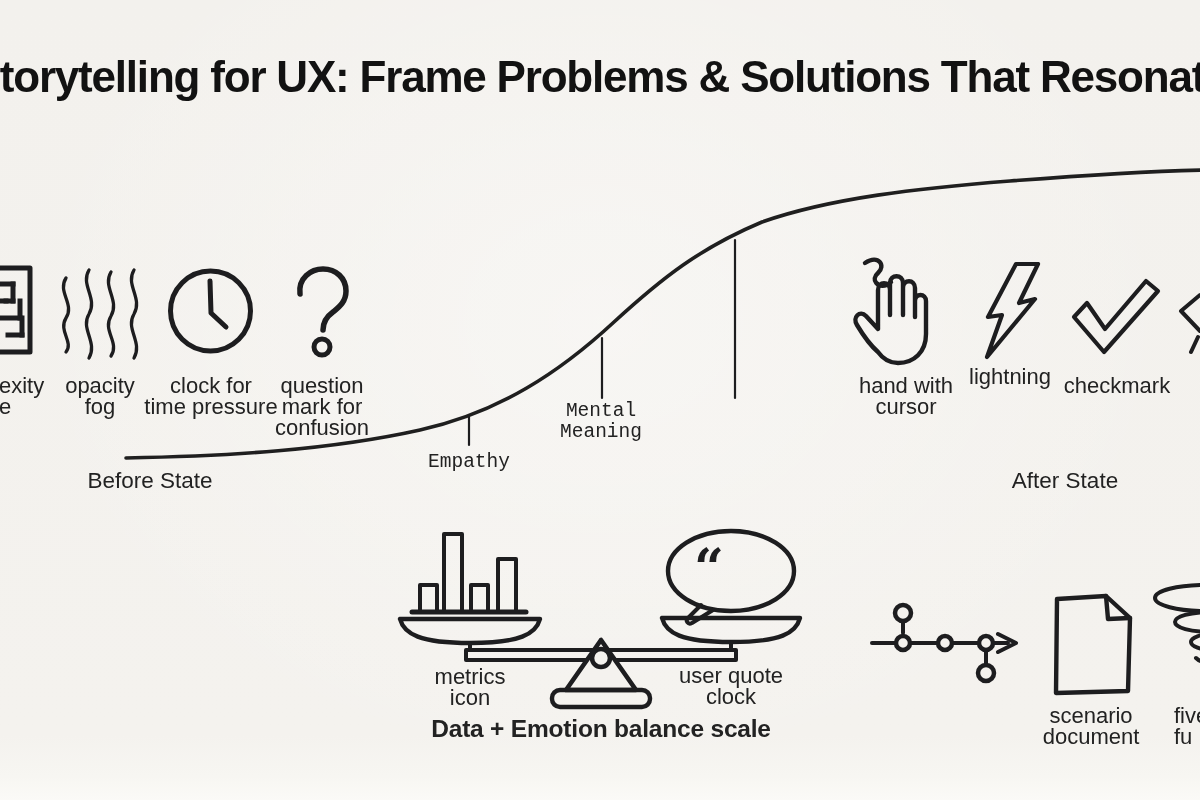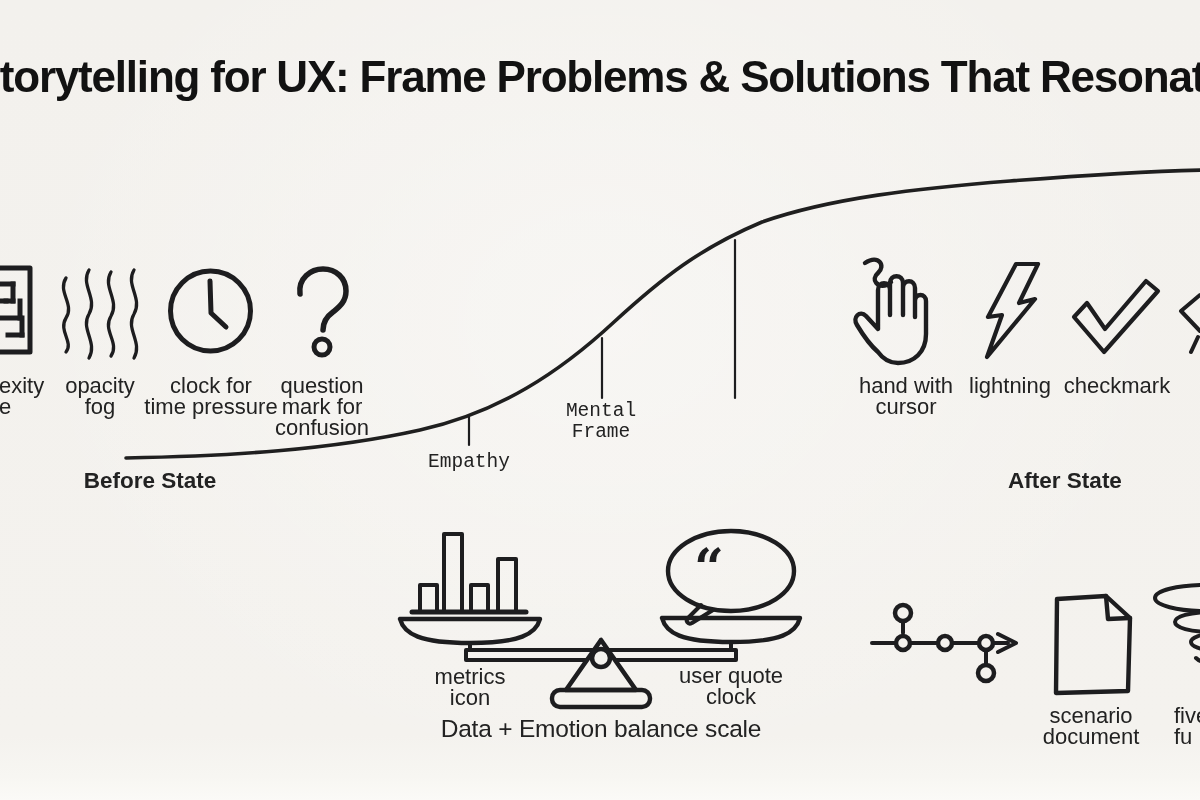--- a/index.html
+++ b/index.html
@@ -16,22 +16,22 @@
   .title{
     position:absolute;top:52px;left:50%;transform:translateX(-50%);
     white-space:nowrap;font-size:44px;font-weight:700;letter-spacing:-1.2px;color:#121212;
   }
   .art{position:absolute;inset:0;}
   .lbl{
     position:absolute;text-align:center;transform:translateX(-50%);
     font-size:22px;line-height:21px;font-weight:500;color:#222;white-space:nowrap;
   }
   .lbl.left-clip{transform:none;text-align:left;}
-  .lbl.big{font-size:22.5px;font-weight:700;}
-  .lbl.caption{font-size:24.5px;font-weight:400;letter-spacing:-.2px;}
+  .lbl.big{font-size:22.5px;font-weight:400;}
+  .lbl.caption{font-size:24.5px;font-weight:700;letter-spacing:-.2px;}
   .lbl.milestone{font-size:19.5px;font-family:Liberation Mono, monospace;}
 </style>
 </head>
 <body>
 
 <div class="canvas">
 
   <div class="title">Storytelling for UX: Frame Problems &amp; Solutions That Resonate</div>
 
   <svg class="art" width="1200" height="800" viewBox="0 0 1200 800" fill="none" stroke="#1d1d1f" stroke-linecap="round" stroke-linejoin="round">
@@ -155,31 +155,31 @@
   <div class="lbl" style="left:211px;top:375px">
     <div>clock for</div>
     <div>time pressure</div>
   </div>
 
   <div class="lbl milestone" style="left:469px;top:452px">
     <div>Empathy</div>
   </div>
   <div class="lbl milestone" style="left:601px;top:401px">
     <div>Mental</div>
-    <div>Frame</div>
+    <div>Meaning</div>
   </div>
 
   <div class="lbl big" style="left:150px;top:470px">Before State</div>
   <div class="lbl big" style="left:1065px;top:470px">After State</div>
 
   <div class="lbl" style="left:906px;top:375px">
     <div>hand with</div>
     <div>cursor</div>
   </div>
-  <div class="lbl" style="left:1010px;top:375px">
+  <div class="lbl" style="left:1010px;top:366px">
     <div>lightning</div>
   </div>
   <div class="lbl" style="left:1117px;top:375px">
     <div>checkmark</div>
   </div>
 
   <div class="lbl" style="left:470px;top:666px">
     <div>metrics</div>
     <div>icon</div>
   </div>

